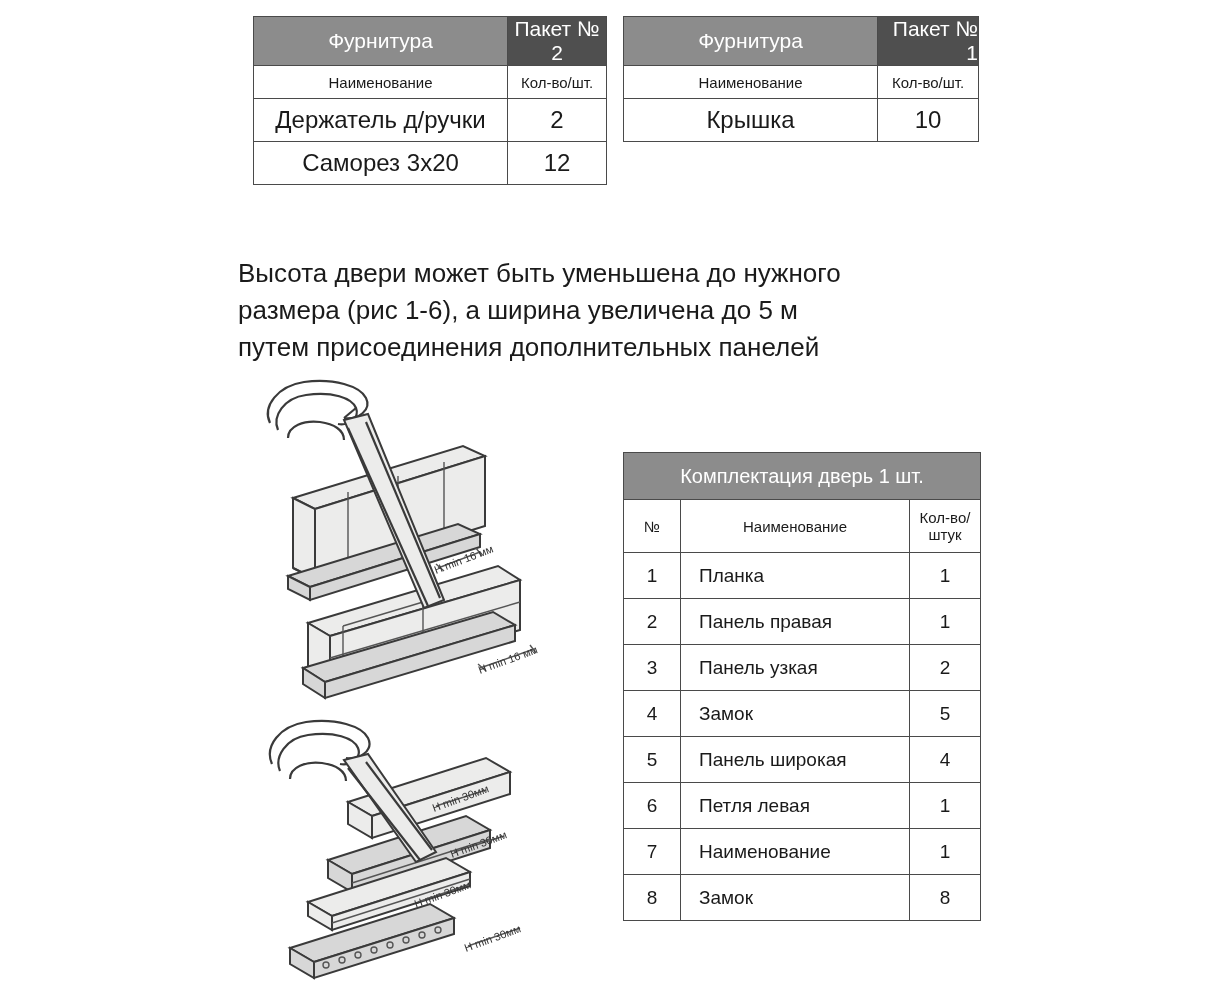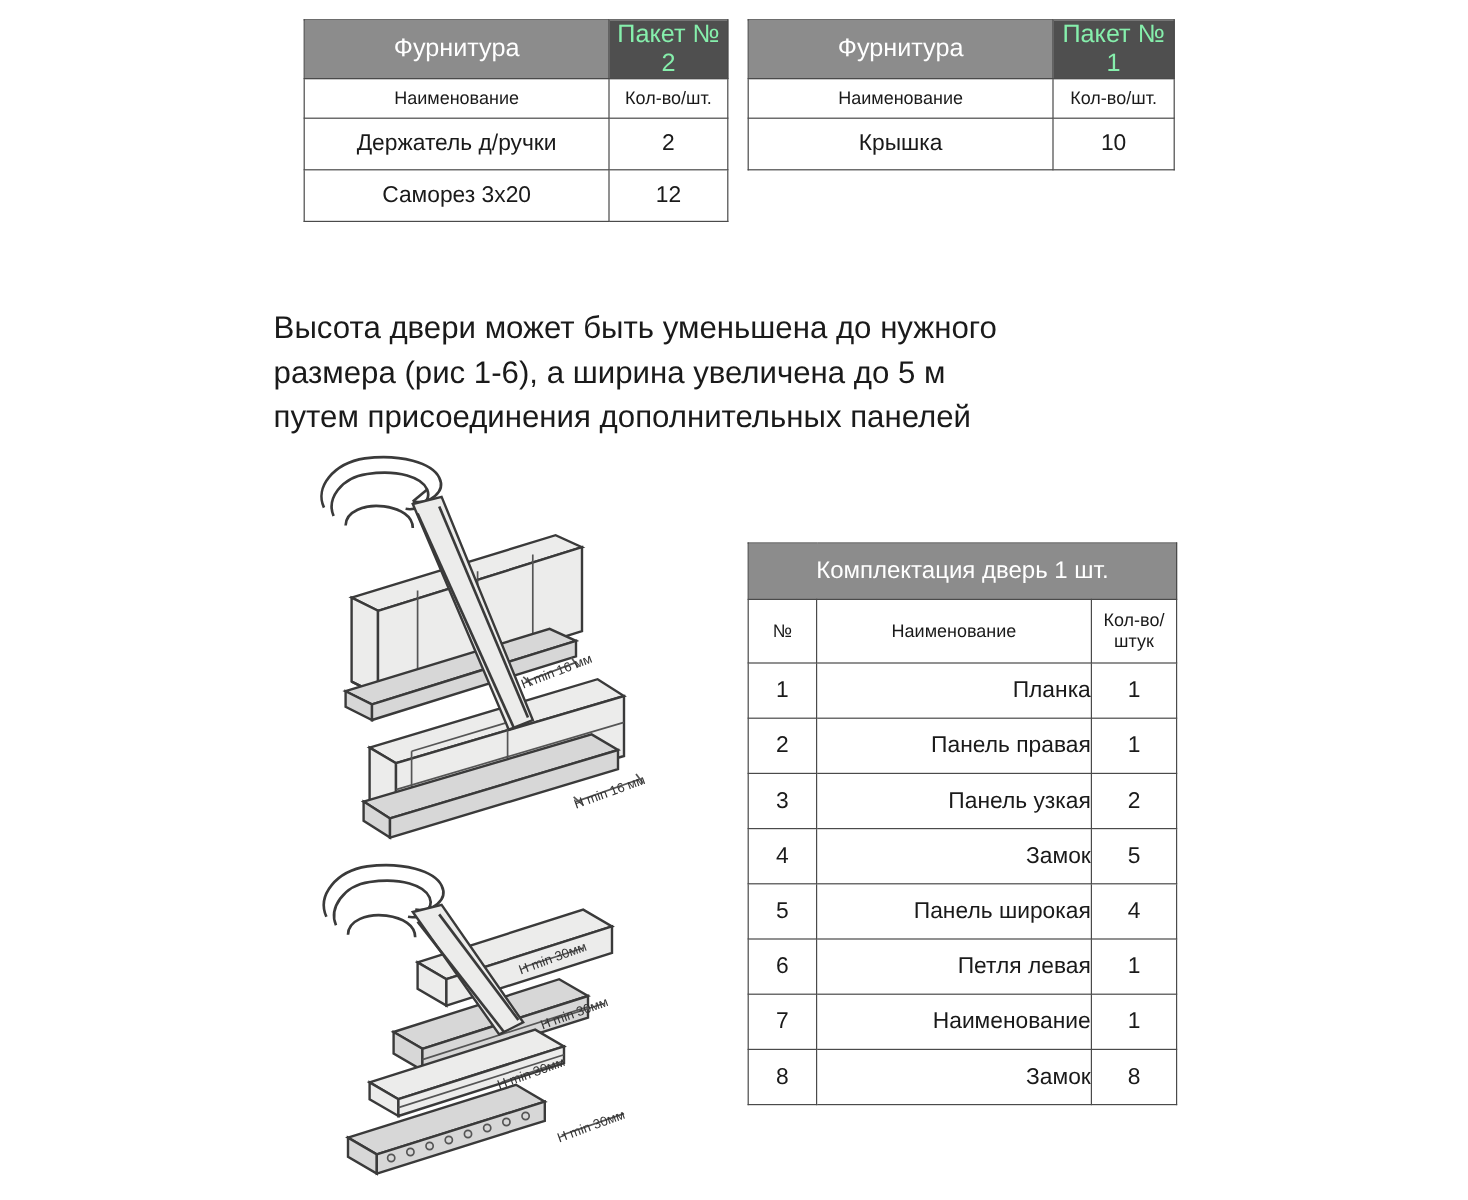--- a/index.html
+++ b/index.html
@@ -34,57 +34,57 @@
     vertical-align: middle;
     padding: 0;
   }
   .hdr-dark {
     background: #8c8c8c;
     color: #ffffff;
     font-weight: bold;
   }
   .hdr-light {
     background: #4f4f4f;
-    color: #86efac;
+    color: #ffffff;
     font-weight: bold;
   }
 
   
   .pack2 {
     position: absolute;
     left: 240px;
     top: 16px;
   }
   .pack2 .c1 { width: 253px; }
   .pack2 .c2 { width: 98px; }
   .pack1 {
     position: absolute;
     left: 610px;
     top: 16px;
   }
   .pack1 .c1 { width: 253px; }
-  .pack1 .c2 { width: 100px; }
+  .pack1 .c2 { width: 100px; text-align: right; }
 
   .pack-title {
     height: 46px;
     font-size: 21px;
   }
   .pack-sub {
     height: 32px;
     font-size: 15px;
   }
   .pack-row {
     height: 42px;
-    font-size: 19px;
+    font-size: 24px;
   }
 
   
   .para {
     position: absolute;
-    left: 228px;
+    left: 238px;
     top: 255px;
     width: 730px;
     font-size: 26px;
     line-height: 1.42;
     color: #1a1a1a;
   }
   .para div { white-space: nowrap; }
 
   
   .komp {
@@ -101,21 +101,21 @@
   }
   .komp .hcell {
     height: 52px;
     font-size: 15px;
   }
   .komp .row {
     height: 45px;
     font-size: 19px;
   }
   .komp .name-cell {
-    text-align: right;
+    text-align: left;
     padding-left: 18px;
   }
 
   
   .fig {
     position: absolute;
   }
   .fig1 { left: 248px; top: 368px; }
   .fig2 { left: 258px; top: 716px; }
   .stroke { fill: none; stroke: #3a3a3a; stroke-width: 2.2; }

